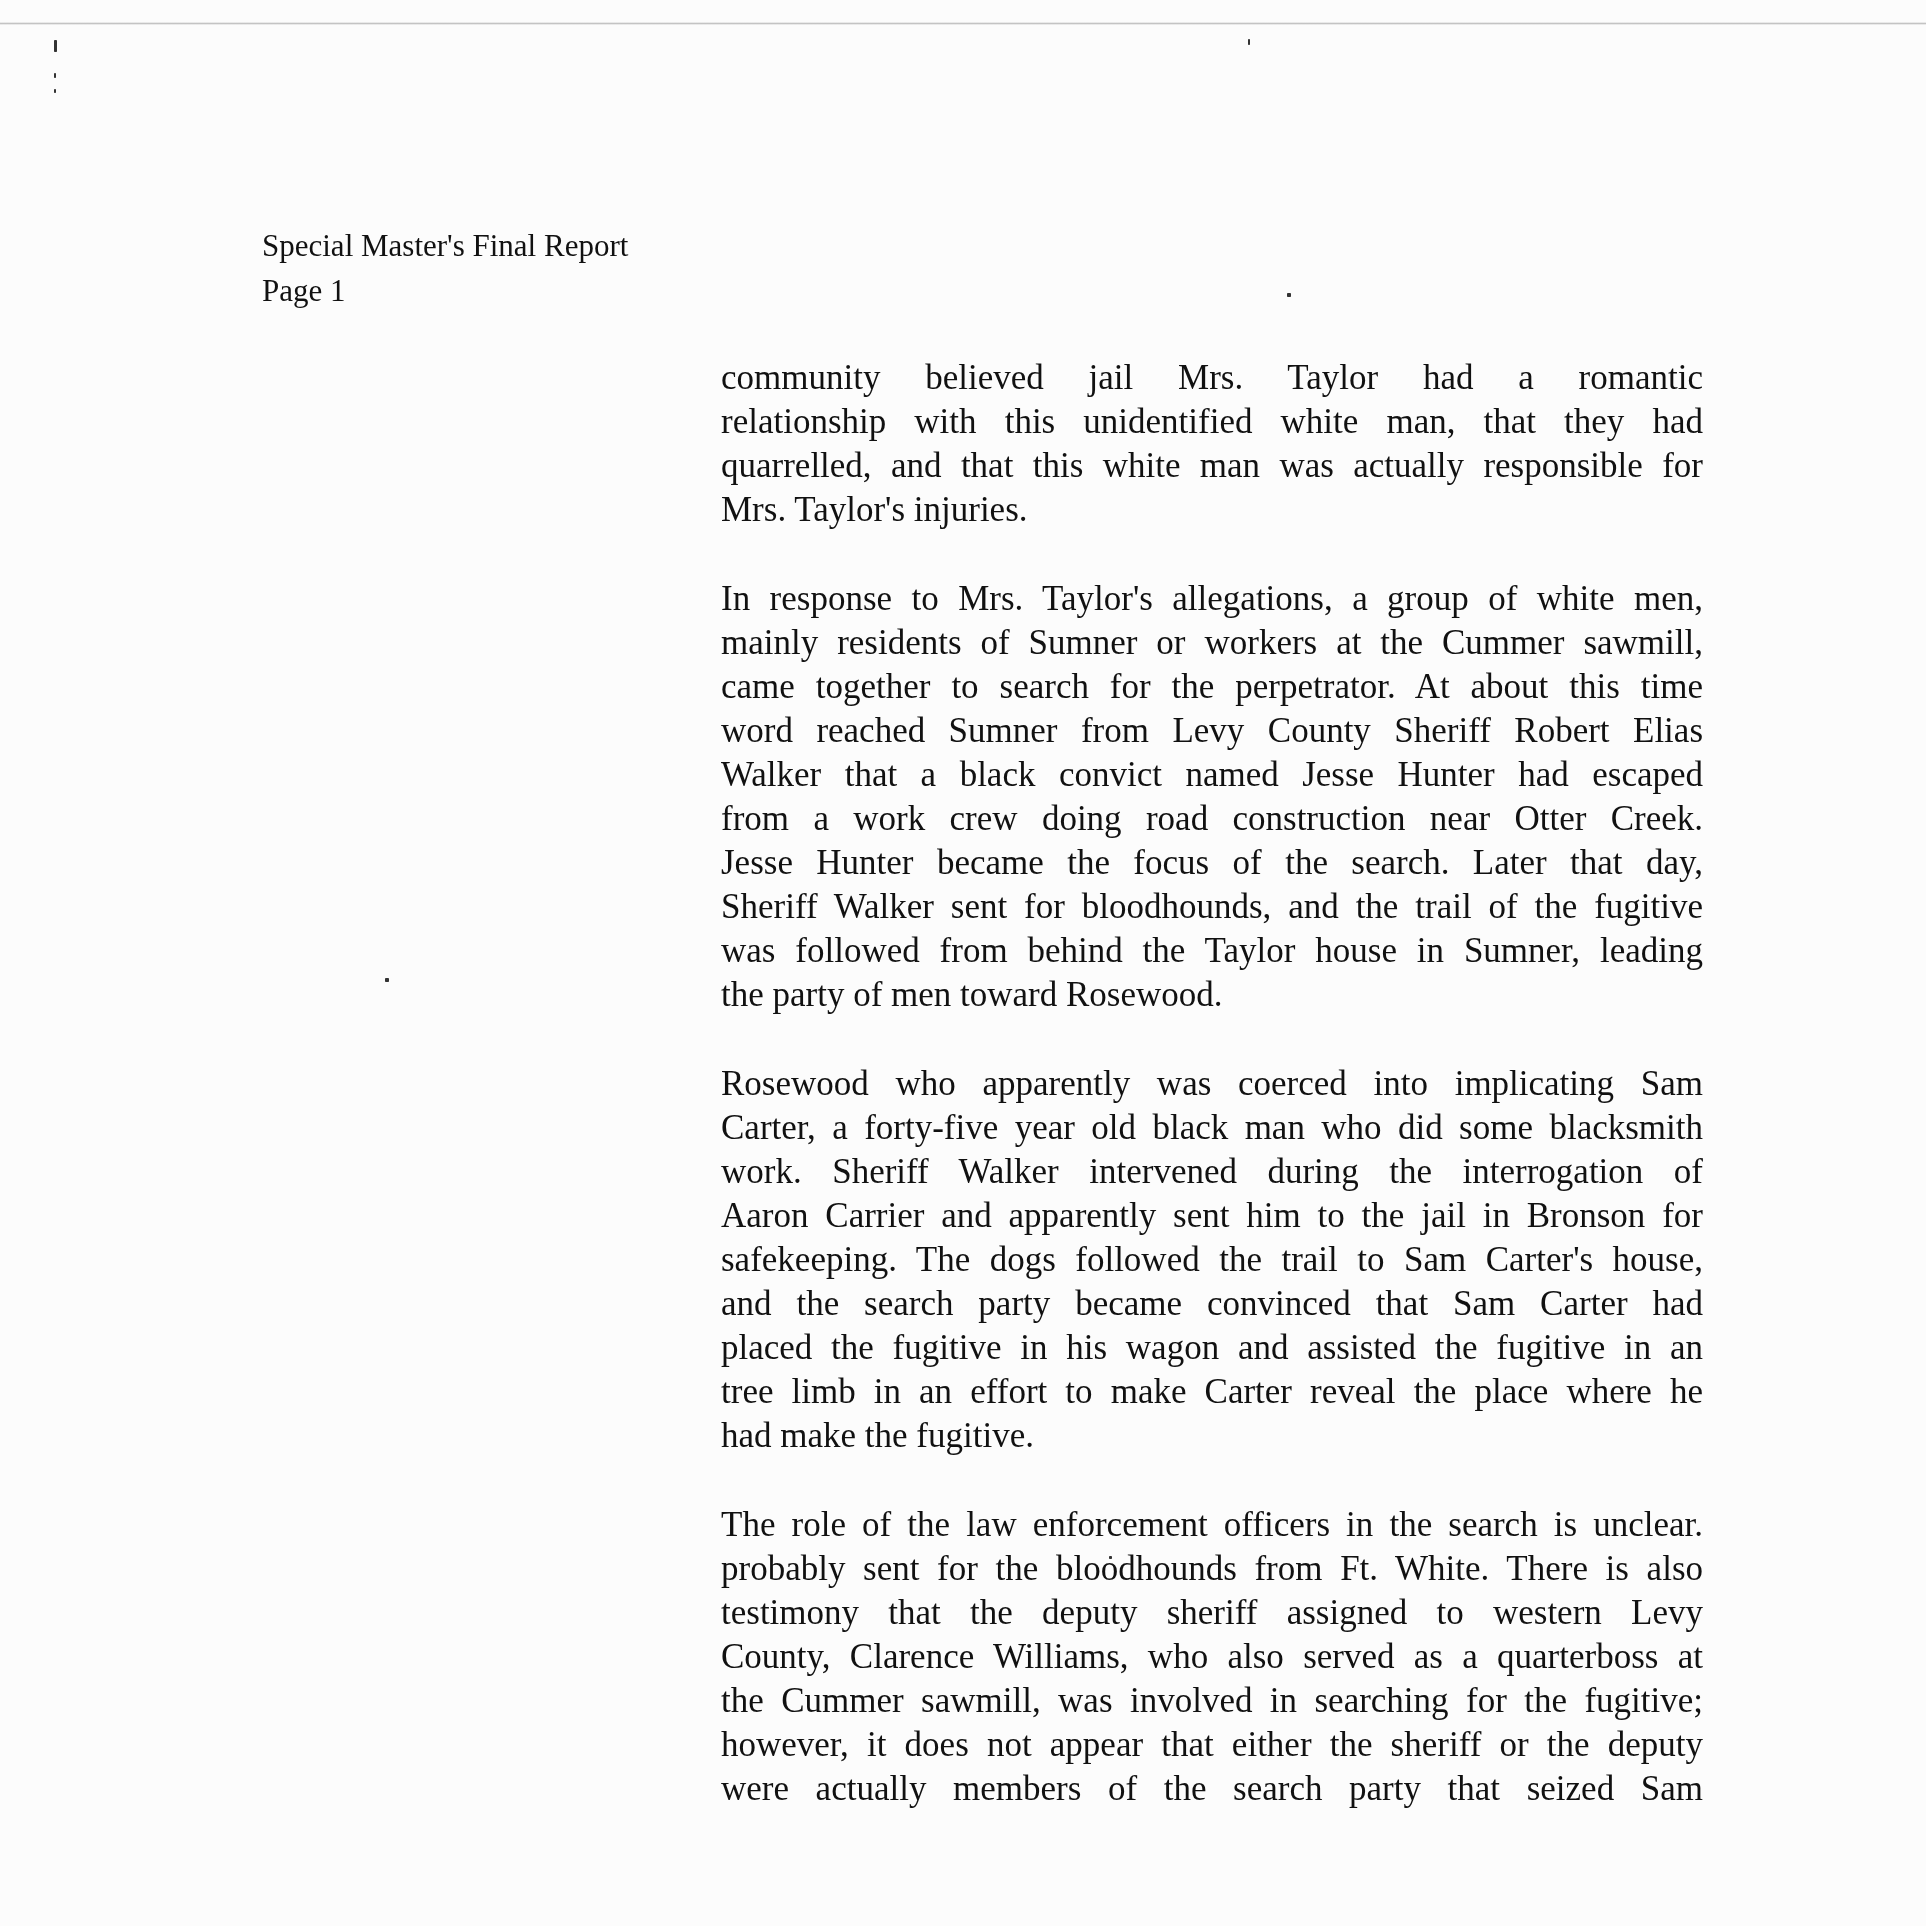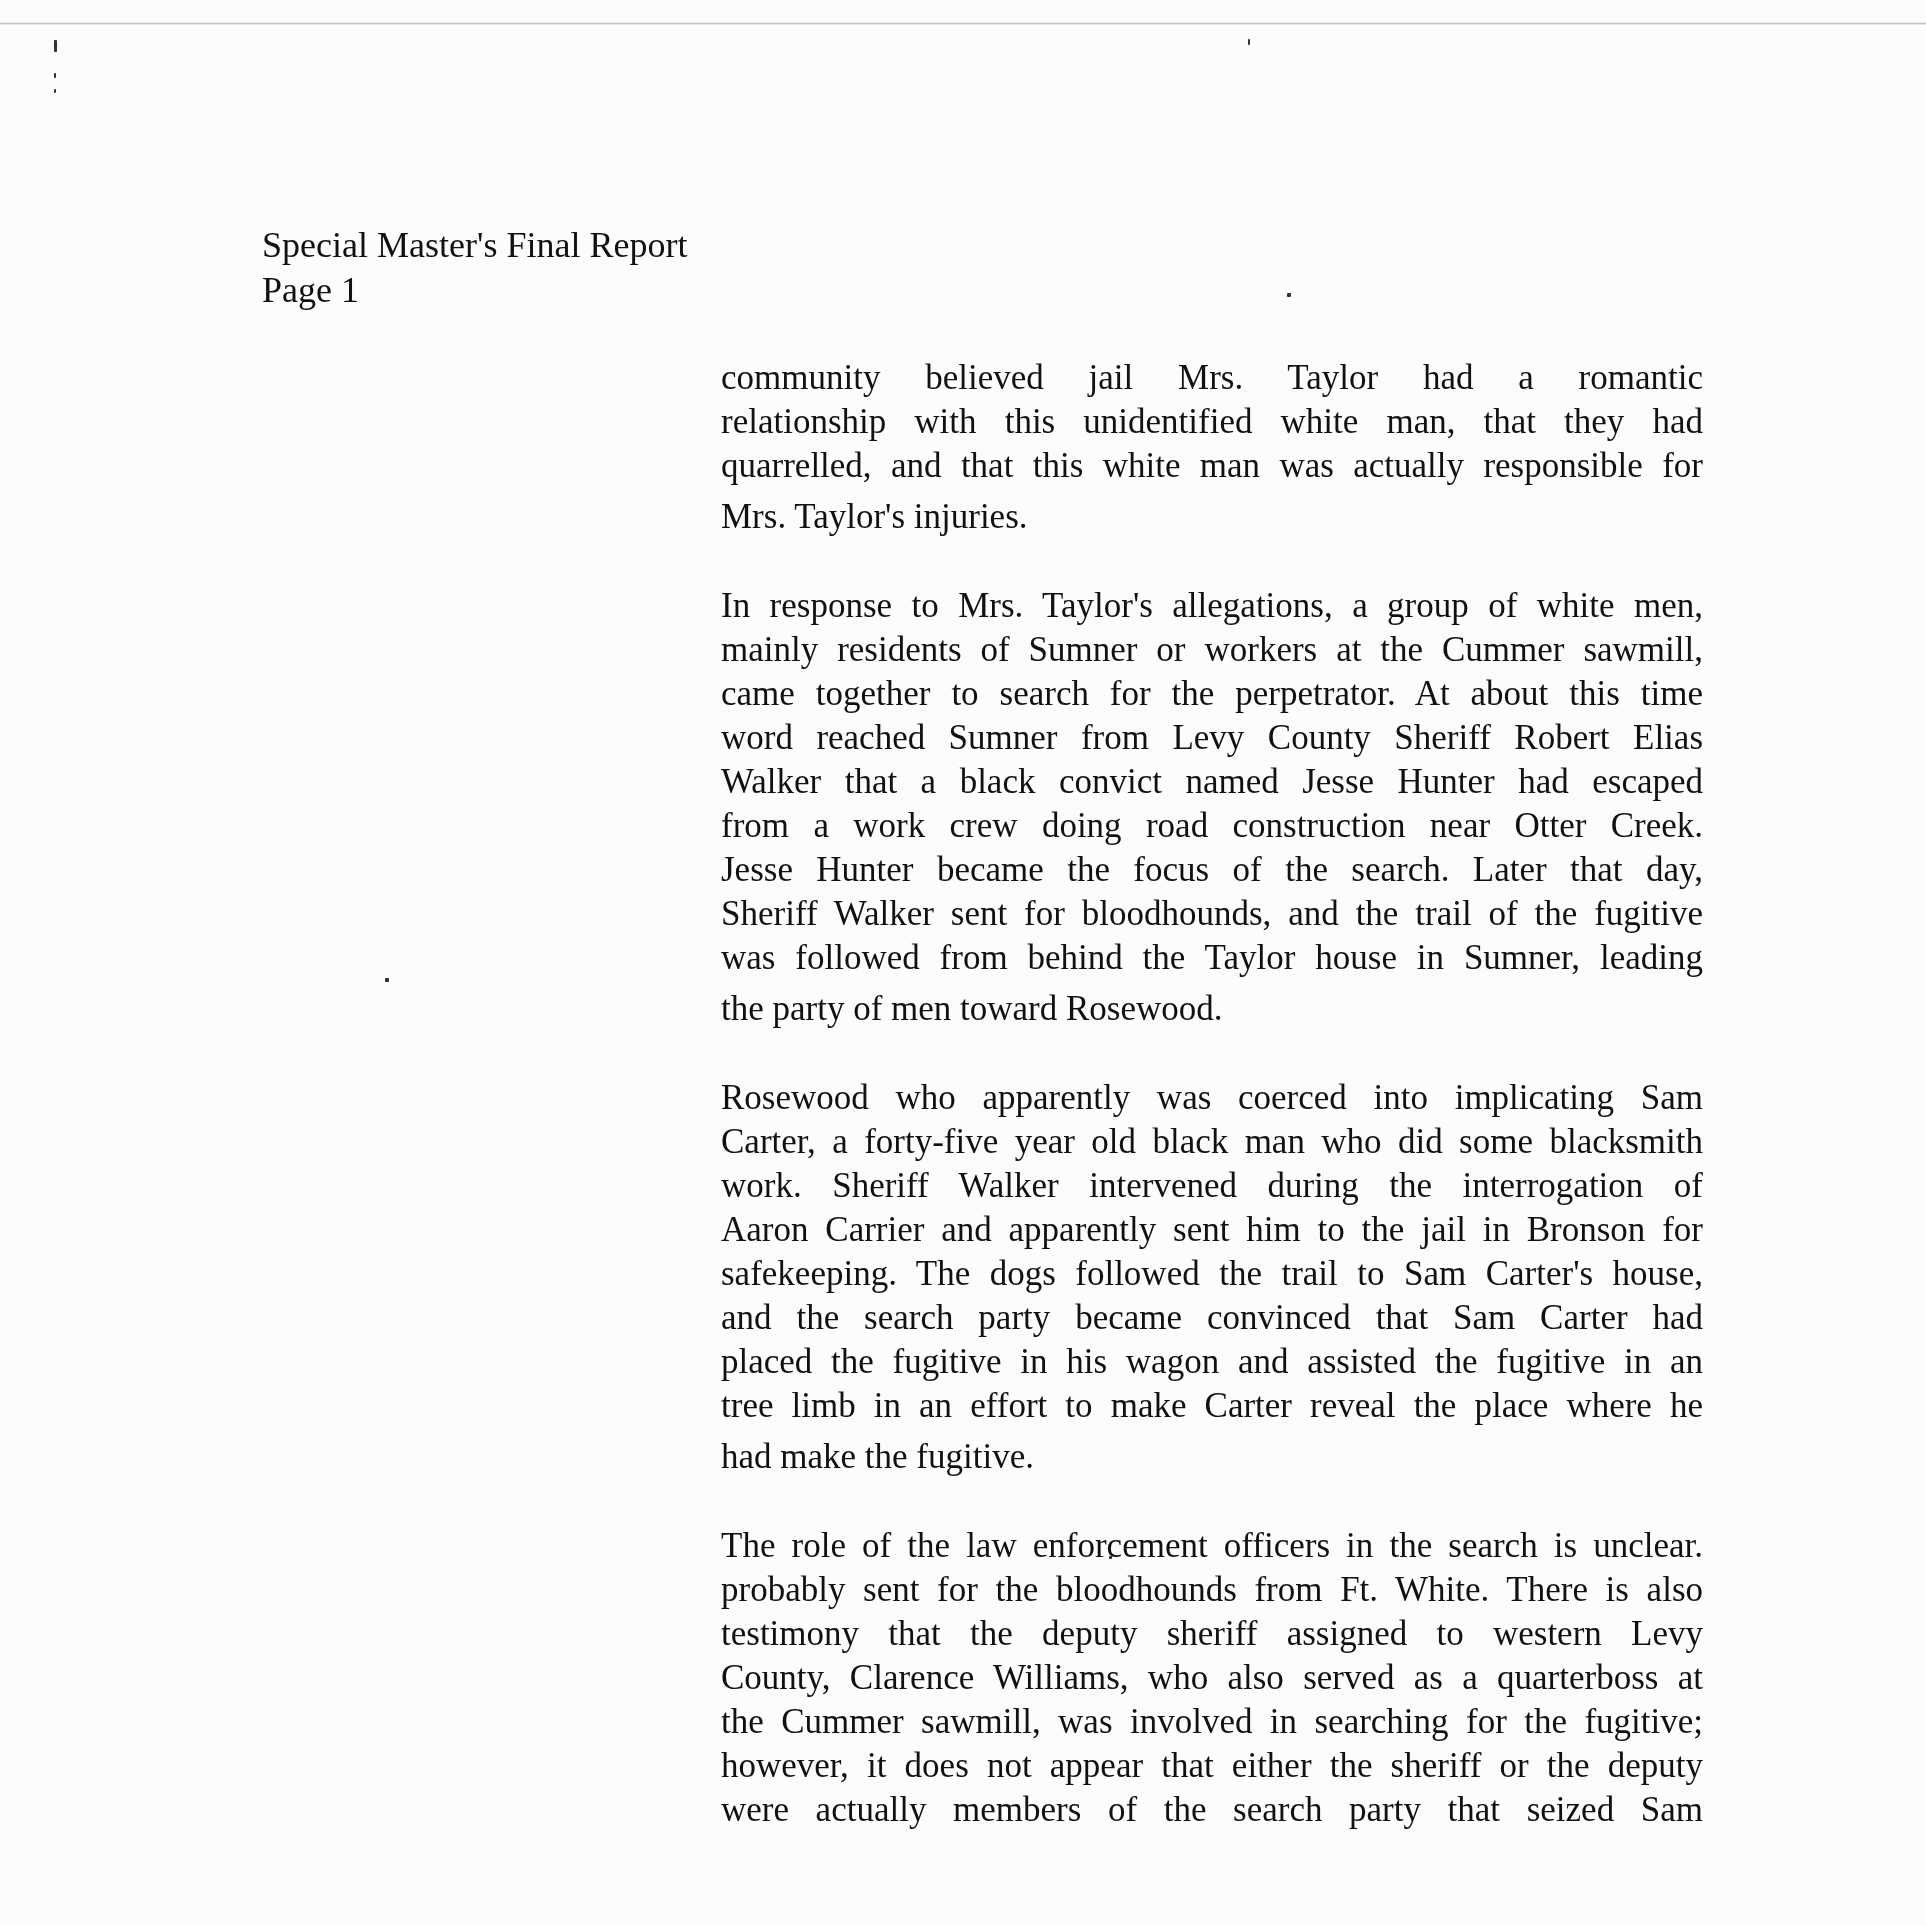--- a/index.html
+++ b/index.html
@@ -31,21 +31,21 @@
     }
     .speck {
       position: absolute;
       background: #333;
       border-radius: 0.8px;
     }
     .header {
       position: absolute;
       left: 262px;
       top: 223px;
-      font-size: 36px;
+      font-size: 31px;
       line-height: 45px;
     }
     .header div { white-space: nowrap; }
     .body-col {
       position: absolute;
       left: 721px;
       top: 356px;
       width: 982px;
       font-size: 35px;
       line-height: 44px;
@@ -59,21 +59,20 @@
     .para:last-child { margin-bottom: 0; }
     .line {
       display: block;
       text-align: justify;
       text-align-last: justify;
       white-space: nowrap;
       overflow: visible;
     }
     .line.last {
       text-align-last: left;
-      margin-top: 7px;
     }
   </style>
 </head>
 <body>
 
 <div class="page">
   <div class="scan-edge"></div>
 
   <span class="speck" style="left:54px;top:40px;width:3.1px;height:11.6px;"></span>
   <span class="speck" style="left:54px;top:73px;width:2.3px;height:4.6px;"></span>

